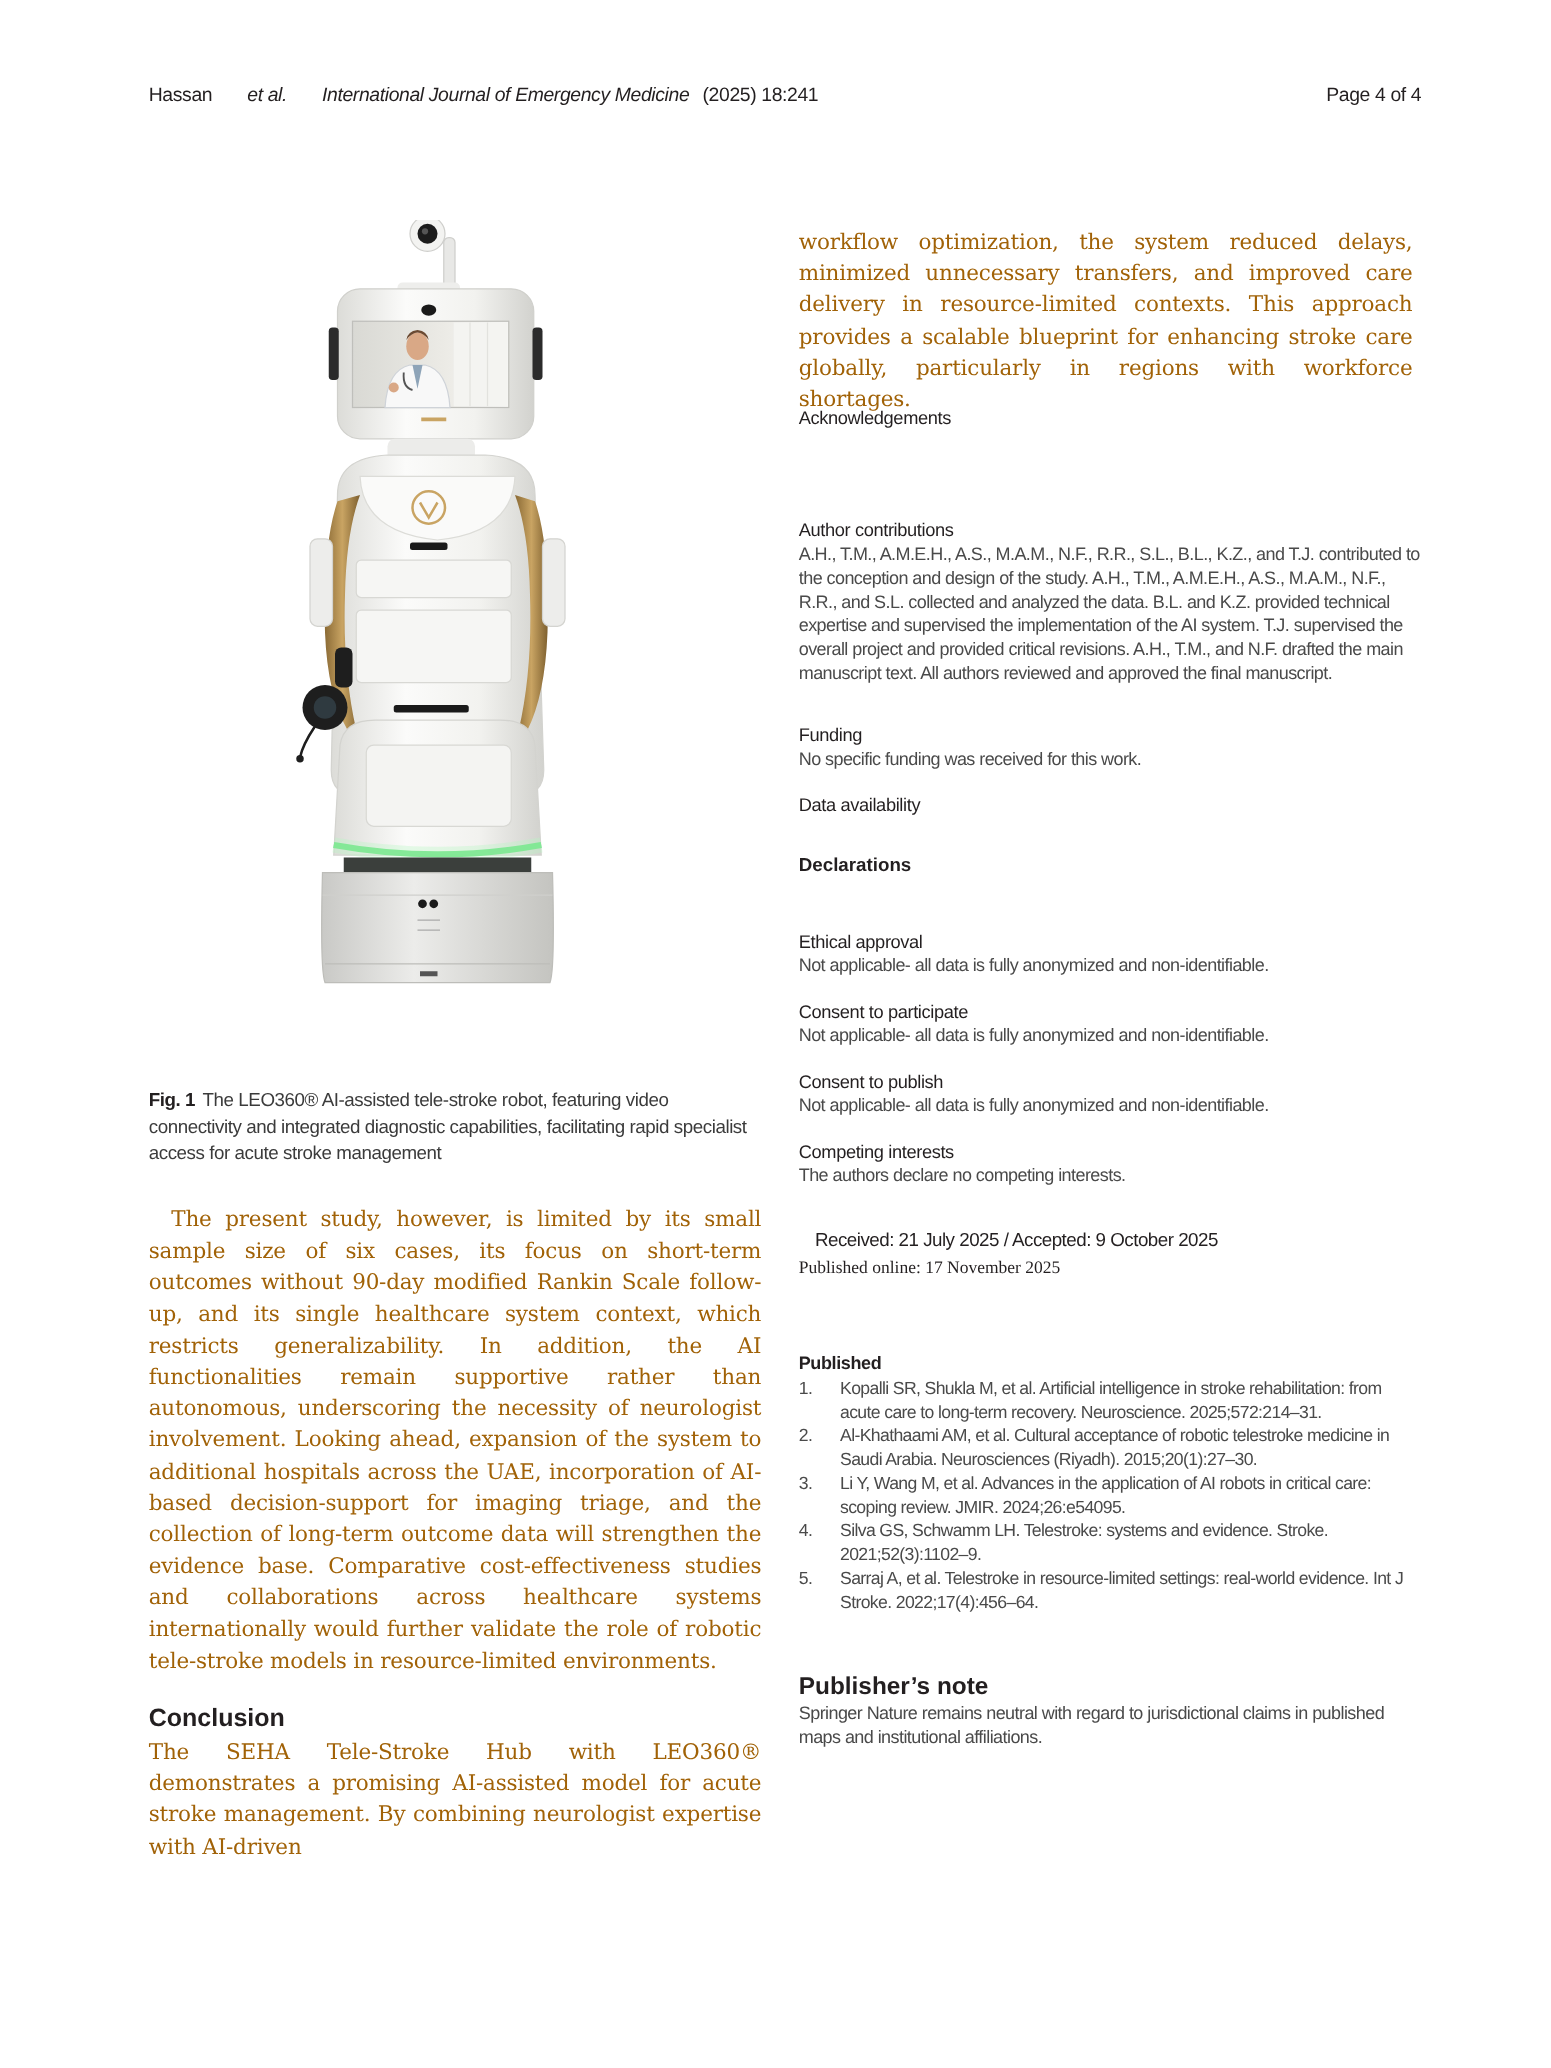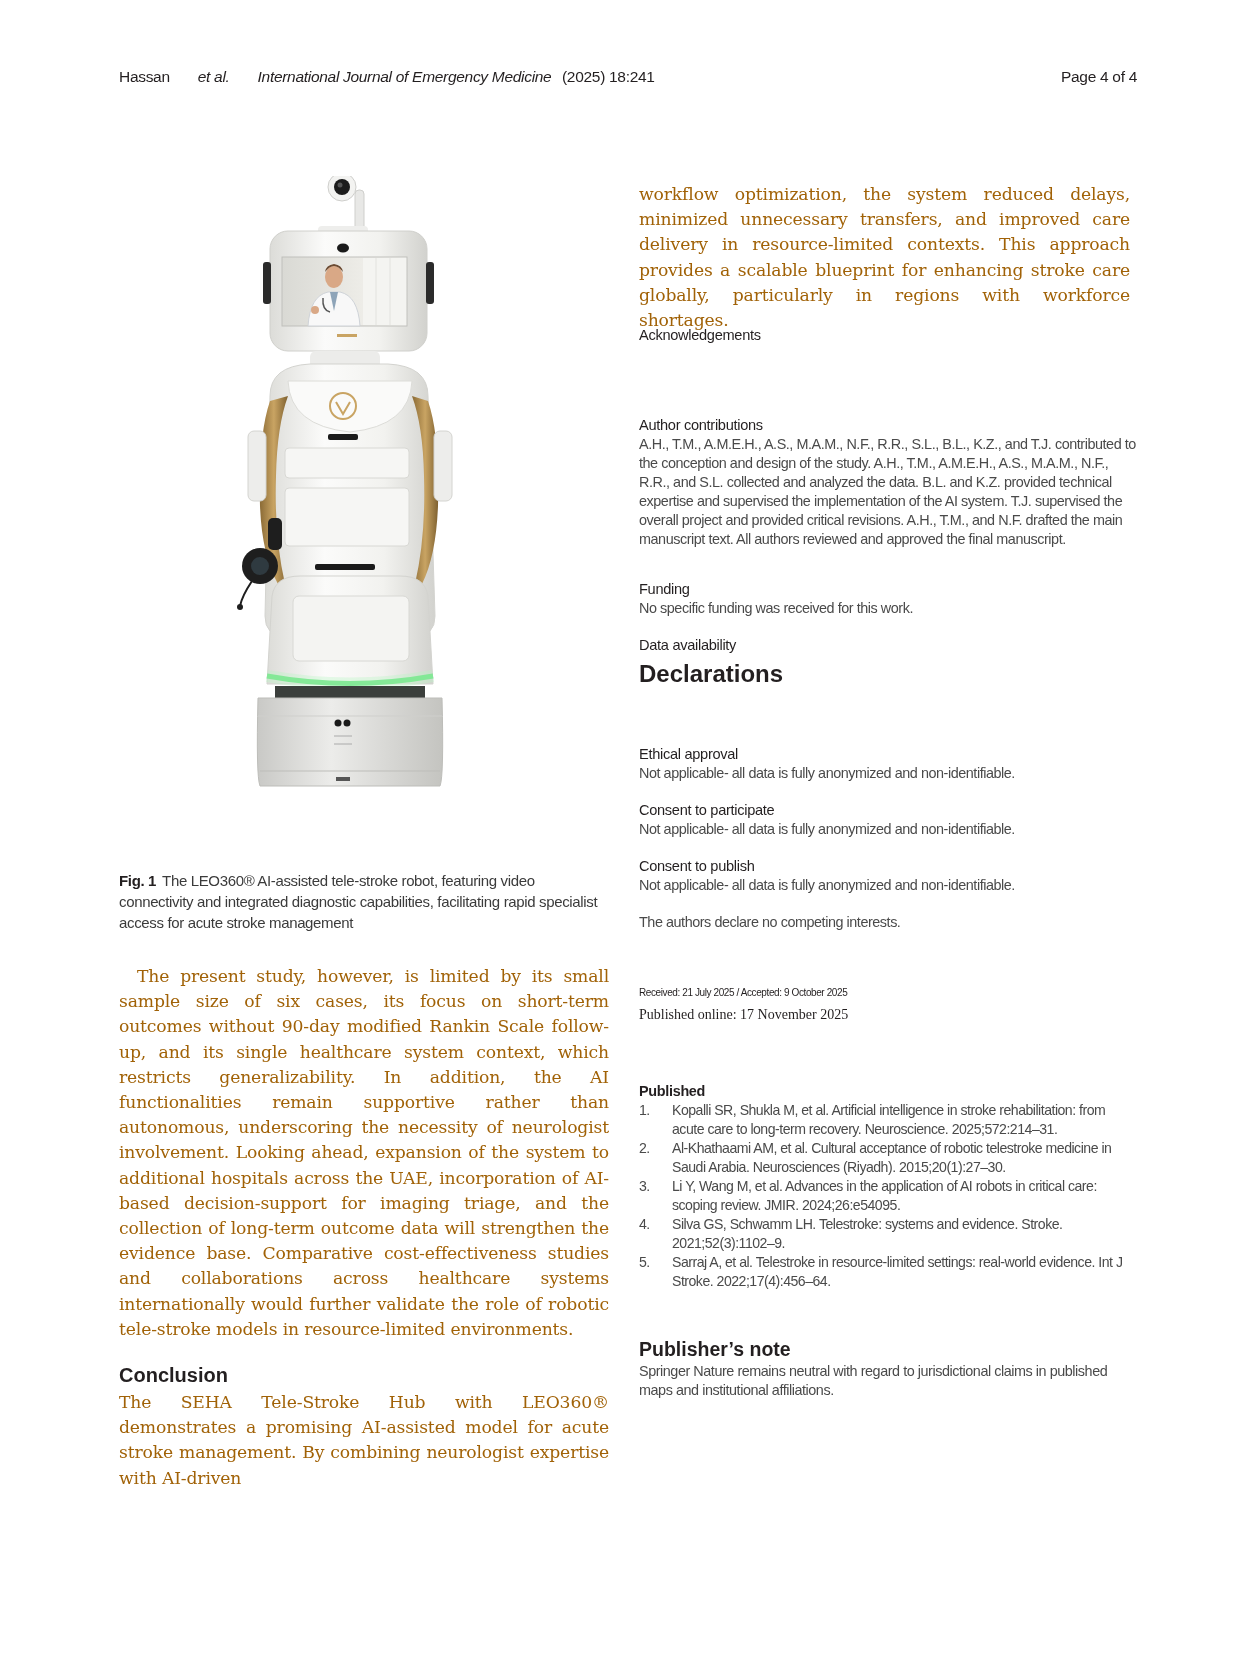--- a/index.html
+++ b/index.html
@@ -29,21 +29,21 @@
 
     .right-top { position: absolute; left: 639px; top: 182px; width: 491px; }
 
     .sec { position: absolute; left: 639px; width: 500px; font-family: "Liberation Sans", sans-serif; }
     .sec .h { font-weight: normal; font-size: 14.6px; color: #231f20; line-height: 19px; letter-spacing: -0.3px; }
     .sec .t { font-size: 14.4px; color: #4a4a4a; line-height: 19px; letter-spacing: -0.45px; }
 
     .big-h { position: absolute; left: 639px; font-family: "Liberation Sans", sans-serif; font-weight: bold; color: #231f20; }
 
     .dates { position: absolute; left: 639px; top: 983px; width: 480px; }
-    .dates .rec { font-size: 10px; color: #231f20; line-height: 20px; letter-spacing: -0.4px; font-family: "Liberation Sans", sans-serif; }
+    .dates .rec { font-size: 15px; color: #231f20; line-height: 20px; letter-spacing: -0.4px; font-family: "Liberation Sans", sans-serif; margin-left: 13px; }
     .dates .pub { font-family: "Liberation Serif", serif; font-size: 14px; color: #231f20; line-height: 24px; }
 
     .refs { position: absolute; left: 639px; top: 1082px; width: 500px; font-family: "Liberation Sans", sans-serif; }
     .refs .h { font-weight: bold; font-size: 14.4px; line-height: 19px; color: #231f20; letter-spacing: -0.3px; }
     .refs ol { list-style: none; }
     .refs li { position: relative; padding-left: 33px; font-size: 14.1px; line-height: 19px; color: #4a4a4a; letter-spacing: -0.5px; }
     .refs li .num { position: absolute; left: 0; top: 0; }
   </style>
 </head>
 <body>
@@ -170,38 +170,39 @@
 
 <div class="sec" style="top:580px;">
   <div class="h">Funding</div>
   <div class="t">No specific funding was received for this work.</div>
 </div>
 
 <div class="sec" style="top:636px;">
   <div class="h">Data availability</div>
 </div>
 
-<div class="big-h" style="top:660px; font-size:24px;">Declarations</div>
+<div class="big-h" style="top:684px; font-size:15px;">Declarations</div>
 
 <div class="sec" style="top:745px;">
   <div class="h">Ethical approval</div>
   <div class="t">Not applicable- all data is fully anonymized and non-identifiable.</div>
 </div>
 
 <div class="sec" style="top:801px;">
   <div class="h">Consent to participate</div>
   <div class="t">Not applicable- all data is fully anonymized and non-identifiable.</div>
 </div>
 
 <div class="sec" style="top:857px;">
   <div class="h">Consent to publish</div>
   <div class="t">Not applicable- all data is fully anonymized and non-identifiable.</div>
 </div>
 
 <div class="sec" style="top:913px;">
+  <div class="h">Competing interests</div>
   <div class="t">The authors declare no competing interests.</div>
 </div>
 
 <div class="dates">
   <div class="rec">Received: 21 July 2025 / Accepted: 9 October 2025</div>
   <div class="pub">Published online: 17 November 2025</div>
 </div>
 
 <div class="refs">
   <div class="h">Published</div>

